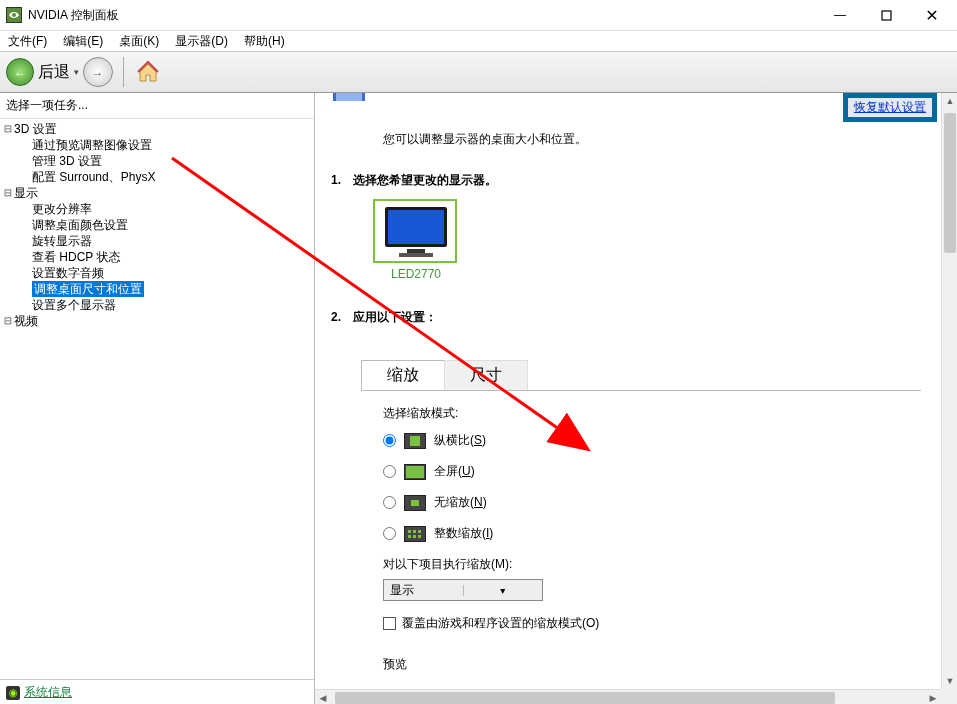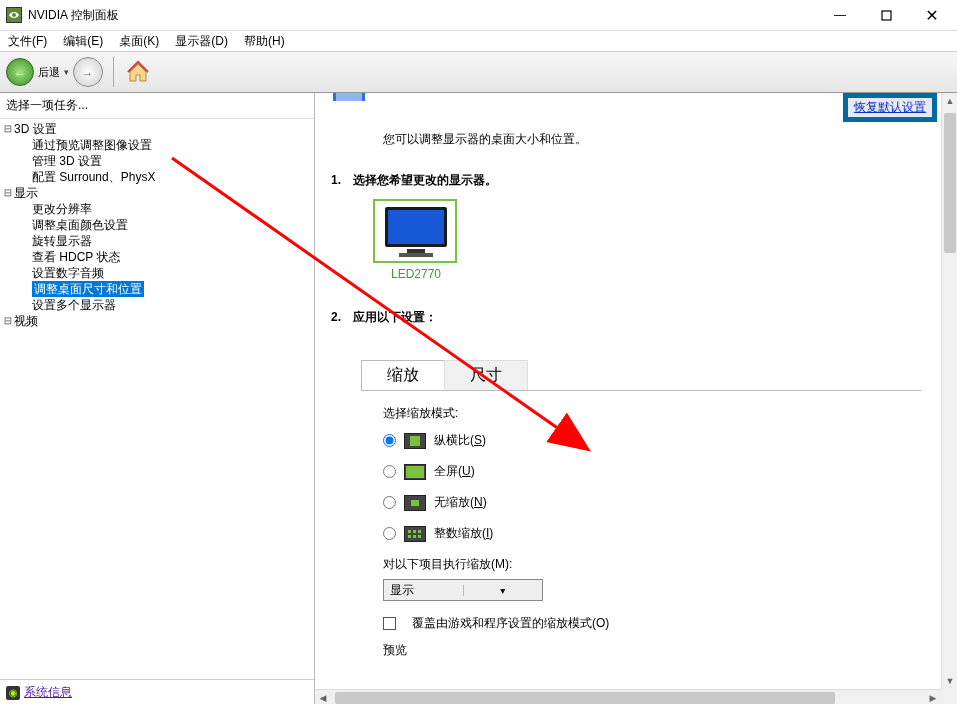--- a/index.html
+++ b/index.html
@@ -13,38 +13,38 @@
 .winbtn.close { font-size: 16px; }
 
 
 .menubar { height: 20px; display: flex; align-items: center; padding: 0 4px; font-size: 12px; gap: 8px; }
 .menubar span { padding: 1px 4px; }
 
 
 .toolbar { height: 42px; background: linear-gradient(#f6f6f6,#e6e6e6); border-top:1px solid #ccc; border-bottom:1px solid #999; display:flex; align-items:center; padding:0 6px; gap:4px; }
 .tb-btn { width:30px; height:30px; border-radius:50%; display:inline-flex; align-items:center; justify-content:center; background:radial-gradient(circle,#fff,#ccc); border:1px solid #888; }
 .tb-back { display:flex; align-items:center; gap:4px; }
-.tb-back .label { font-size:11px;text-align:center; }
+.tb-back .label { font-size:16px;text-align:center; }
 .tb-arrow { width:28px; height:28px; border-radius:50%; background:radial-gradient(circle,#9fe27a,#3c8a2a); border:1px solid #2a6b1a; color:#fff; display:inline-flex; align-items:center; justify-content:center; font-weight:bold; }
 .tb-sep { width:1px; height:30px; background:#aaa; margin:0 6px; }
 .home-icon { width:28px; height:28px; display:inline-flex; align-items:center; justify-content:center; }
 
 
 .main { display:flex; height:calc(704px - 30px - 20px - 42px); }
 .sidebar { width:315px; border-right:1px solid #bbb; display:flex; flex-direction:column; }
 .sidebar-header { padding:4px 6px; font-size:12px; border-bottom:1px solid #ddd; }
 .tree { flex:1; overflow:auto; padding:2px 0 2px 2px; }
 .tree-node { display:flex; align-items:center; line-height:16px; font-size:12px; }
 .tree-toggle { width:12px; text-align:center; color:#555; font-family:Arial; font-size:10px; }
 .tree-label { color:#000; }
 .tree-child { color:#000000; padding-left:0px; line-height:16px; font-size:12px; display:block; white-space:nowrap; }
 .tree-child.selected { background:#0078d7; color:#fff; padding:0 2px; display:inline-block; }
 .tree-children { padding-left:30px; }
 .sidebar-footer { border-top:1px solid #ccc; padding:4px 6px; display:flex; align-items:center; gap:4px; }
-.sidebar-footer a { color:#4c1d95; text-decoration:underline; font-size:12px;text-align:right; }
+.sidebar-footer a { color:#15803d; text-decoration:underline; font-size:12px;text-align:right; }
 .footer-icon { width:14px; height:14px; background:#333; border-radius:2px; display:inline-flex; align-items:center; justify-content:center; color:#9f0; font-size:10px; }
 
 
 .content { flex:1; position:relative; overflow:hidden; background:#fff; }
 .content-inner { position:absolute; left:0; right:16px; top:0; bottom:16px; overflow:hidden; padding:0 0 0 8px; }
 .restore-link { position:absolute; top:0; right:4px; color:#0033cc; text-decoration:underline; font-size:12px; background:#e8e8f0; border:5px solid #0369a1; padding:1px 6px; }
 .intro { margin:30px 0 24px 60px; font-size:12px; }
 .section { margin-left:8px; }
 .sec-head { display:flex; align-items:baseline; gap:8px; font-size:12px; font-weight:bold; margin:6px 0 10px 0; }
 .sec-num { width:14px; }
@@ -57,21 +57,21 @@
 .tab-body { margin-left:30px; border-top:1px solid #bbb; padding:14px 0 0 22px; width:calc(100% - 50px); }
 .subhead { font-size:12px; margin-bottom:10px; }
 .radio-row { display:flex; align-items:center; gap:8px; margin:8px 0 14px 0; font-size:12px; }
 .radio-row input { width:13px; height:13px; }
 .radio-icon { width:22px; height:16px; background:#444; border:1px solid #222; display:inline-flex; align-items:center; justify-content:center; }
 .radio-icon svg { display:block; }
 .perform-label { font-size:12px; margin:10px 0 6px 0; }
 .selectbox { display:flex; align-items:center; border:1px solid #888; width:160px; height:22px; background:#eee; margin-bottom:14px; }
 .selectbox span { flex:1; padding:0 6px; font-size:12px; }
 .selectbox .caret { width:18px; text-align:center; border-left:1px solid #bbb; font-size:10px; }
-.chk-row { display:flex; align-items:center; gap:16px; font-size:12px; margin-bottom:10px; }
+.chk-row { display:flex; align-items:center; gap:6px; font-size:12px; margin-bottom:24px; }
 .chk-box { width:13px; height:13px; border:1px solid #555; background:#fff; }
 .preview-label { font-size:12px; }
 
 
 .vscroll { position:absolute; right:0; top:0; width:16px; bottom:16px; background:#f0f0f0; border-left:1px solid #ddd; }
 .vscroll .thumb { position:absolute; top:20px; left:2px; width:12px; height:140px; background:#c8c8c8; border-radius:2px; }
 .vscroll .btn { position:absolute; left:0; width:16px; height:16px; display:flex; align-items:center; justify-content:center; color:#666; font-size:9px; }
 .hscroll { position:absolute; left:0; right:16px; bottom:0; height:16px; background:#f0f0f0; border-top:1px solid #ddd; }
 .hscroll .thumb { position:absolute; left:20px; top:2px; height:12px; width:500px; background:#c8c8c8; border-radius:2px; }
 .hscroll .btn { position:absolute; top:0; height:16px; width:16px; display:flex; align-items:center; justify-content:center; color:#666; font-size:9px; }

